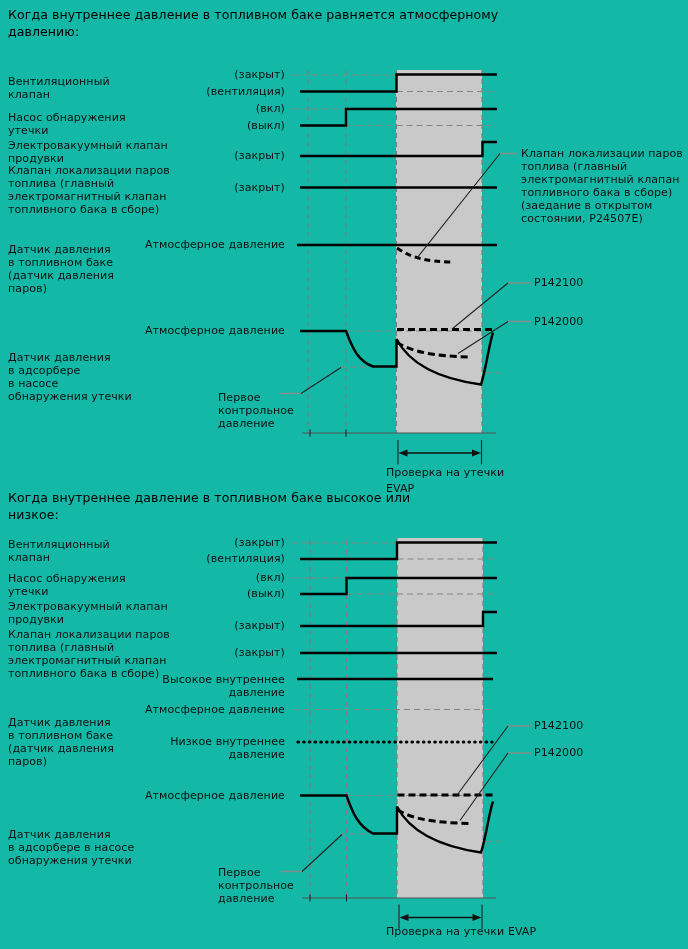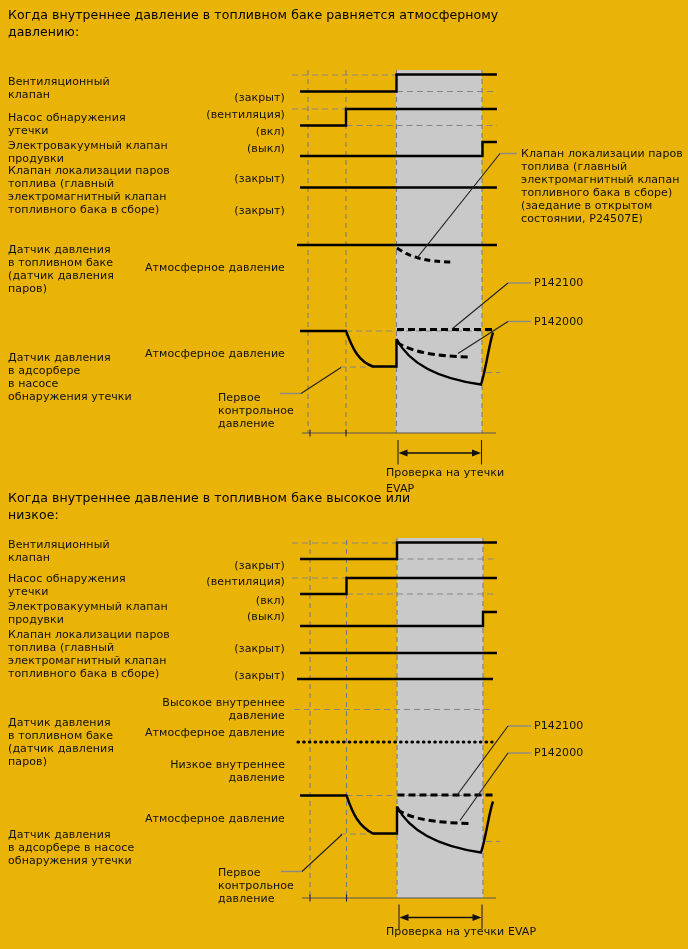--- a/index.html
+++ b/index.html
@@ -1,20 +1,20 @@
 <!DOCTYPE html>
 <html><head>
 <meta charset="utf-8">
 <style>
   html,body{margin:0;padding:0;background:#fff;}
-  #canvas{position:relative;width:688px;height:949px;background:#eab308;overflow:hidden;
+  #canvas{position:relative;width:688px;height:949px;background:#14b8a6;overflow:hidden;
           font-family:"DejaVu Sans","Liberation Sans",sans-serif;}
   #linework{position:absolute;left:0;top:0;}
   .lbl{position:absolute;font-size:11px;line-height:13px;color:#111;white-space:pre-line;letter-spacing:.1px;}
-  .r{text-align:right;margin-top:23px;}
+  .r{text-align:right;}
   .title{font-size:12.5px;line-height:17px;color:#000;}
   
   .shade{fill:#c9c9c9;stroke:none;}
   .vgrid{fill:none;stroke:#7d7d7d;stroke-width:1.1;stroke-dasharray:5 4;}
   .gdash{fill:none;stroke:#858585;stroke-width:1.2;stroke-dasharray:6 4;}
   .sig{fill:none;stroke:#000;stroke-width:2.4;}
   .bdash{fill:none;stroke:#000;stroke-width:3;stroke-dasharray:7 4;}
   .bdash6{fill:none;stroke:#000;stroke-width:3;stroke-dasharray:6 4;}
   .dot{fill:none;stroke:#000;stroke-width:3.2;stroke-dasharray:0.5 5.2;stroke-linecap:round;}
   .lead{fill:none;stroke:#222;stroke-width:1.1;}

